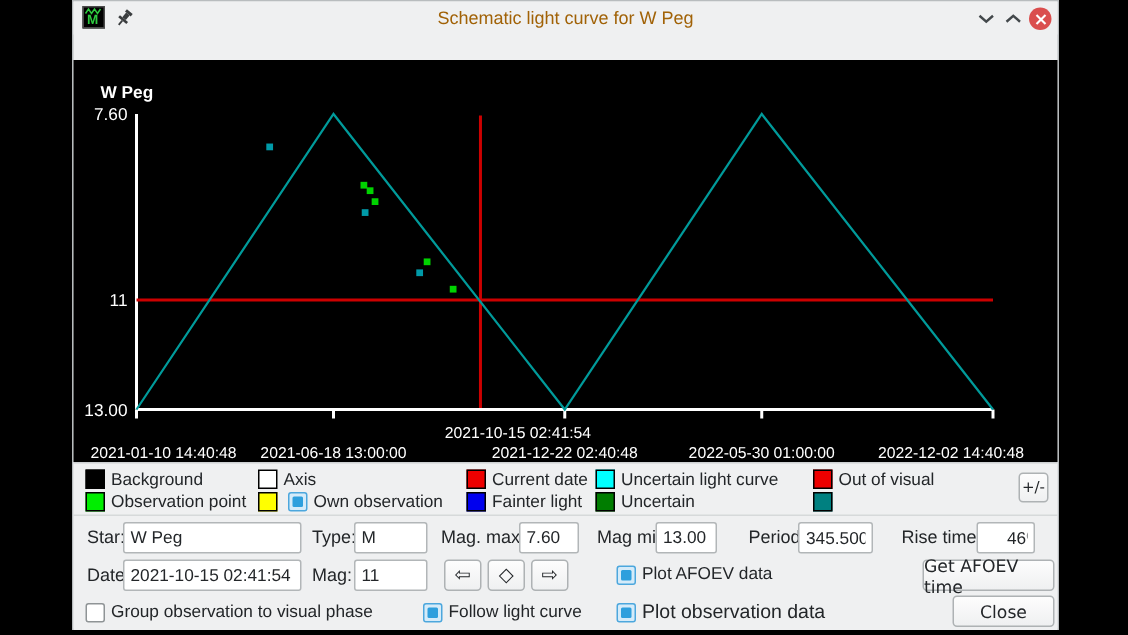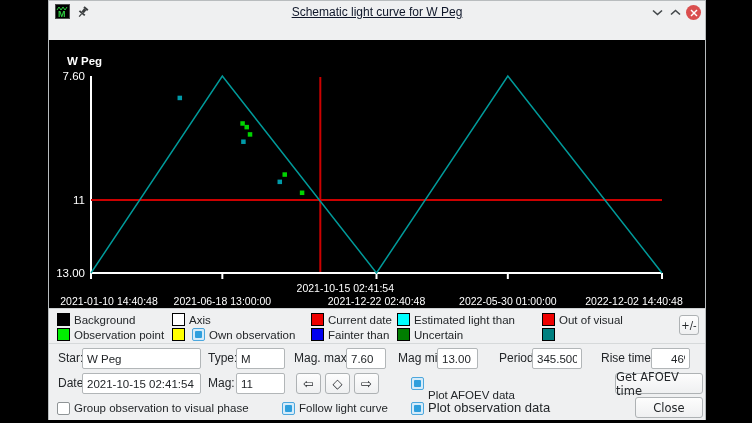--- a/index.html
+++ b/index.html
@@ -7,21 +7,21 @@
     width:752px;height:423px;position:relative;background:#000;
     font-family:"Liberation Sans",sans-serif;overflow:hidden;
   }
   .window{
     position:absolute;left:48px;top:0;width:658px;height:420px;
     background:#eff0f1;border:1px solid #b8bcbe;box-sizing:border-box;
   }
   
   .titlebar{position:absolute;left:0;top:0;width:656px;height:22px;background:#eff0f1;}
   .title{position:absolute;left:0;right:0;top:0;height:22px;line-height:22px;text-align:center;
-         font-size:12px;color:#0f172a;text-decoration:underline;}
+         font-size:12px;color:#a16207;}
   .app-icon{position:absolute;left:6px;top:3px;width:15px;height:15px;background:#000;
             border:1px solid #4a4a4a;box-sizing:border-box;}
   .pin-icon{position:absolute;left:27px;top:4px;width:14px;height:14px;}
   .winbtn{position:absolute;top:4px;width:15px;height:15px;display:flex;align-items:center;justify-content:center;}
   .winbtn.min{right:40px;} .winbtn.max{right:22px;}
   .winbtn.close{right:4px;width:15px;height:15px;background:#da4e4e;border-radius:50%;}
   
   .menubar{position:absolute;left:0;top:22px;width:656px;height:17px;display:flex;align-items:center;padding-left:7px;box-sizing:border-box;}
   .menu-item{font-size:11.5px;color:#232629;padding:0 7px 0 0;margin-right:6px;}
   
@@ -132,23 +132,23 @@
       <span class="sw" style="left: 8px; top: 19px; background: rgb(0, 238, 0);"></span>
       <span class="lbl" style="left: 25px; top: 19px;">Observation point</span>
       <span class="sw" style="left: 123px; top: 4px; background: rgb(255, 255, 255);"></span>
       <span class="lbl" style="left: 140px; top: 4px;">Axis</span>
       <span class="sw" style="left: 123px; top: 19px; background: rgb(255, 255, 0);"></span>
       <span class="cb checked" style="left: 143px; top: 19px;"></span>
       <span class="lbl" style="left: 160px; top: 19px;">Own observation</span>
       <span class="sw" style="left: 262px; top: 4px; background: rgb(238, 0, 0);"></span>
       <span class="lbl" style="left: 279px; top: 4px;">Current date</span>
       <span class="sw" style="left: 262px; top: 19px; background: rgb(0, 0, 238);"></span>
-      <span class="lbl" style="left: 279px; top: 19px;">Fainter than</span>
+      <span class="lbl" style="left: 279px; top: 19px;">Fainter light</span>
       <span class="sw" style="left: 348px; top: 4px; background: rgb(0, 255, 255);"></span>
-      <span class="lbl" style="left: 365px; top: 4px;">Estimated light than</span>
+      <span class="lbl" style="left: 365px; top: 4px;">Uncertain light curve</span>
       <span class="sw" style="left: 348px; top: 19px; background: rgb(0, 125, 0);"></span>
       <span class="lbl" style="left: 365px; top: 19px;">Uncertain</span>
       <span class="sw" style="left: 493px; top: 4px; background: rgb(238, 0, 0);"></span>
       <span class="lbl" style="left: 510px; top: 4px;">Out of visual</span>
       <span class="sw" style="left: 493px; top: 19px; background: rgb(0, 128, 128);"></span>
     </div>
 
   <div class="form">
     <div id="row1">
         <span class="flabel" style="left: 9px; top: 4px;">Star:</span>
@@ -166,21 +166,21 @@
       </div>
 
     <span class="flabel" style="left:9px;top:29px;">Date:</span>
     <input class="inp" style="left: 33px; top: 29px; width: 119px;" value="2021-10-15 02:41:54">
     <span class="flabel" style="left:159px;top:29px;">Mag:</span>
     <input class="inp" style="left: 187px; top: 29px; width: 49px;" value="11">
     <div class="btn" style="left:247px;top:29px;width:25px;height:21px;font-size:13px;">⇦</div>
     <div class="btn" style="left:276px;top:29px;width:25px;height:21px;font-size:13px;">◇</div>
     <div class="btn" style="left:305px;top:29px;width:25px;height:21px;font-size:13px;">⇨</div>
     <span class="cb checked" style="left:362px;top:33px;"></span>
-    <span class="flabel" style="left:379px;top:29px;font-size:11.5px;margin-top:12px;">Plot AFOEV data</span>
+    <span class="flabel" style="left:379px;top:29px;font-size:11.5px;">Plot AFOEV data</span>
     <div class="btn" style="left:566px;top:29px;width:88px;height:21px;">Get AFOEV time</div>
 
     <span class="cb unchecked" style="left:8px;top:58px;"></span>
     <span class="flabel" style="left:25px;top:54px;font-size:11.5px;">Group observation to visual phase</span>
     <span class="cb checked" style="left:233px;top:58px;"></span>
     <span class="flabel" style="left:250px;top:54px;font-size:11.5px;">Follow light curve</span>
     <span class="cb checked" style="left:362px;top:58px;"></span>
     <span class="flabel" style="left:379px;top:54px;font-size:13px;">Plot observation data</span>
     <div class="btn" style="left:586px;top:53px;width:68px;height:21px;">Close</div>
   </div>

